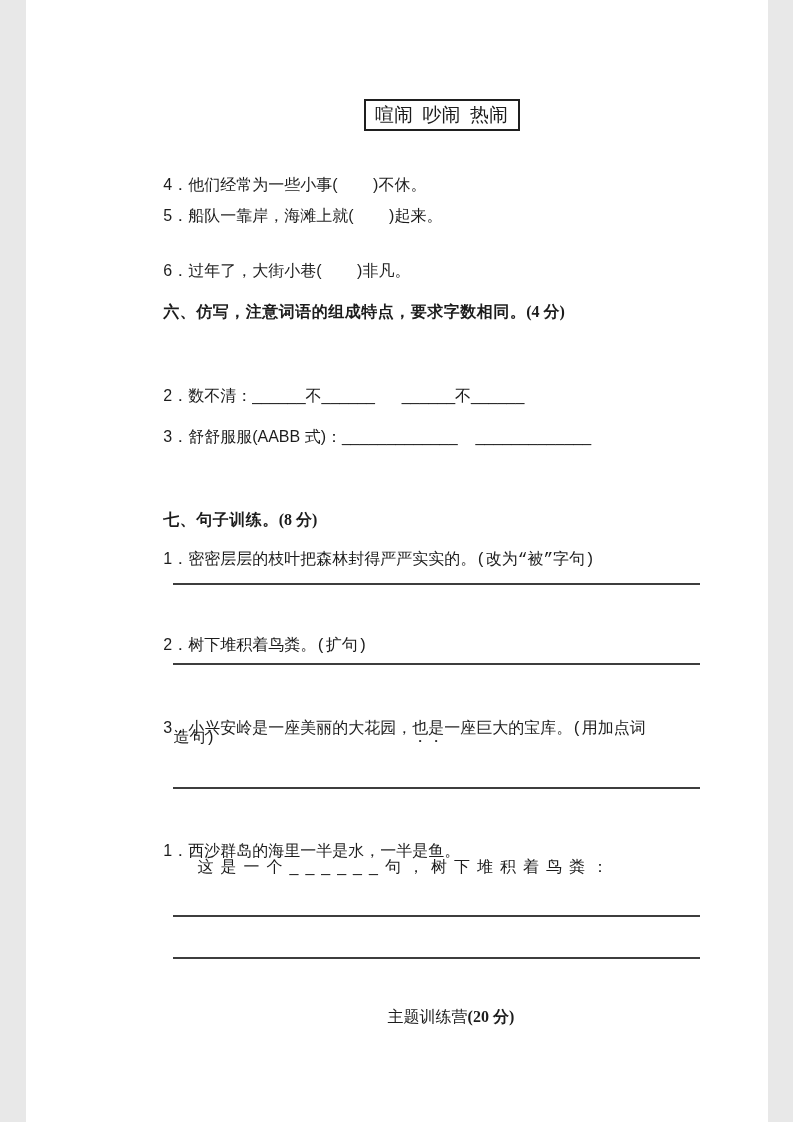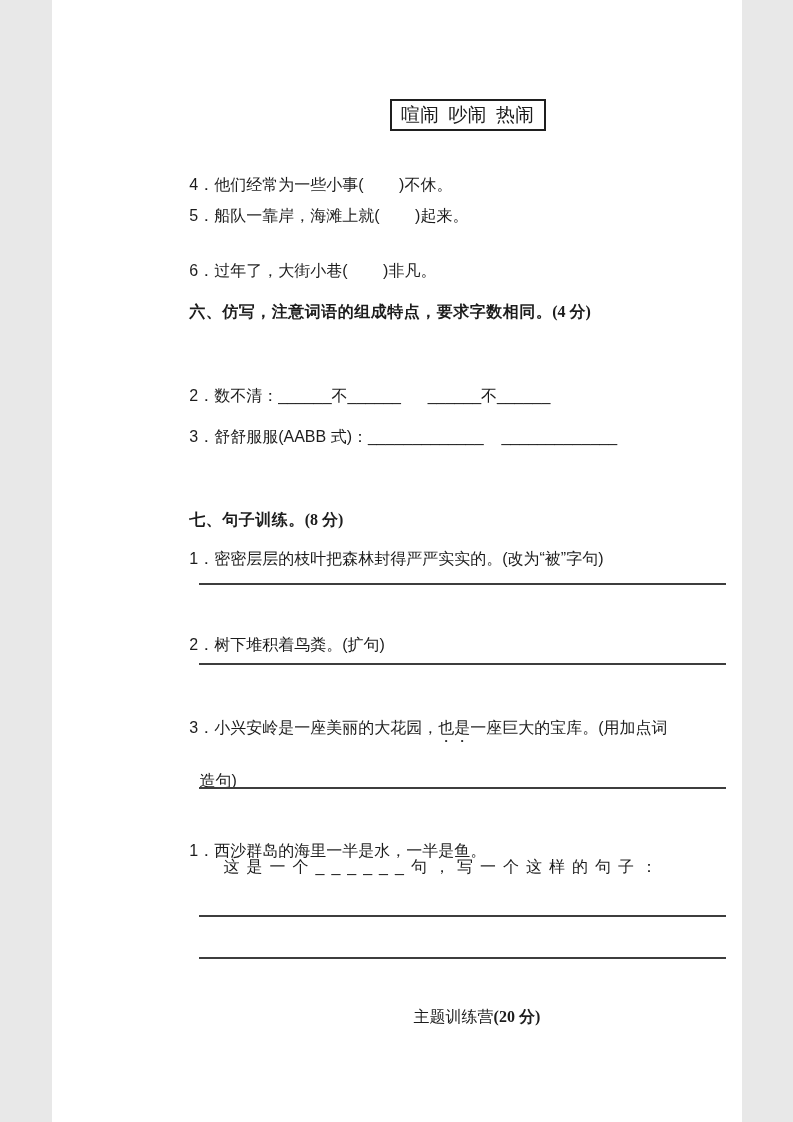--- a/index.html
+++ b/index.html
@@ -1,34 +1,34 @@
 <!DOCTYPE html>
 <html><head>
 <meta charset="utf-8">
 <style>
   html,body { margin:0; padding:0; background:#e8e8e8; }
   .page {
     position:relative;
-    width:690px; height:1122px;
+    width:742px; height:1122px;
     margin:0 auto;
     background:#ffffff;
     font-family:"Liberation Sans","DejaVu Sans",sans-serif;
     color:#1c1c1c;
     overflow:hidden;
   }
   .line {
     position:absolute;
     left:120px;
     font-size:16px;
     line-height:28px;
     white-space:pre;
   }
   .heading { left:118px; font-weight:bold; letter-spacing:0.5px; }
   .score   { font-family:"Liberation Serif","DejaVu Serif",serif; font-weight:bold; letter-spacing:0; }
-  .hint    { font-family:Liberation Sans, sans-serif;margin-top:43px; }
+  .hint    { font-family:Liberation Mono, monospace; }
   .word-bank {
     position:absolute;
     left:338px; top:99px;
     width:152px; height:28px;
     border:2px solid #1f1f1f;
     display:flex; align-items:center; justify-content:center;
     font-family:"Liberation Serif","DejaVu Serif",serif;
     font-size:19px;
     white-space:pre;
   }
@@ -91,21 +91,21 @@
 
   <div class="line" style="top:686px">
     <span>3．小兴安岭是一座美丽的大花园，</span><span class="em-dots">也是</span><span>一座巨大的宝库。</span><span class="hint">(用加点词</span>
   </div>
   <div class="line hint" style="top:724px;left:148px">造句)</div>
   <div class="answer-line" style="top:787px"></div>
 
   <div class="line" style="top:809px">
     <span>1．西沙群岛的海里一半是水，一半是鱼。</span>
   </div>
-  <div class="line fill-line" style="top:853px">这是一个______句，写一个这样的句子：</div>
+  <div class="line fill-line" style="top:853px">这是一个______句，树下堆积着鸟粪：</div>
   <div class="answer-line" style="top:915px"></div>
   <div class="answer-line" style="top:957px"></div>
 
   <div class="line footer-line" style="top:975px">
     <span>主题训练营</span><span class="score">(20 分)</span>
   </div>
 
 </div>
 
 </body></html>

